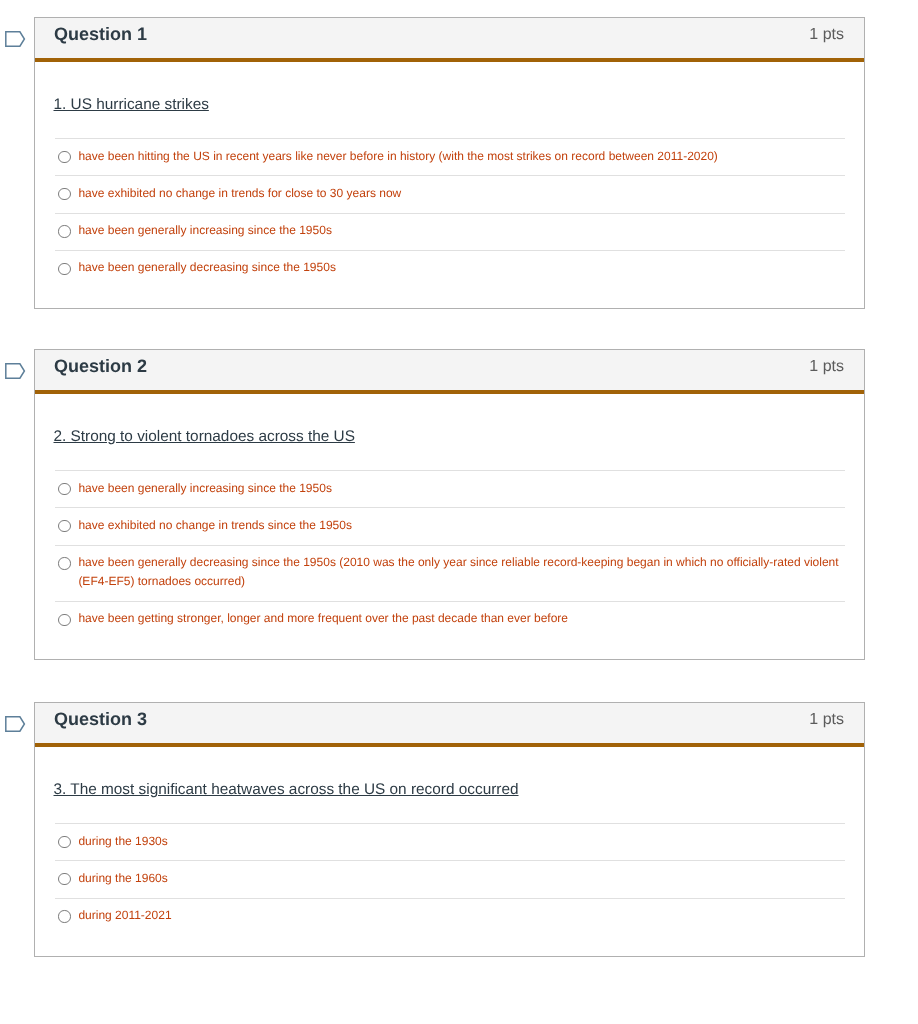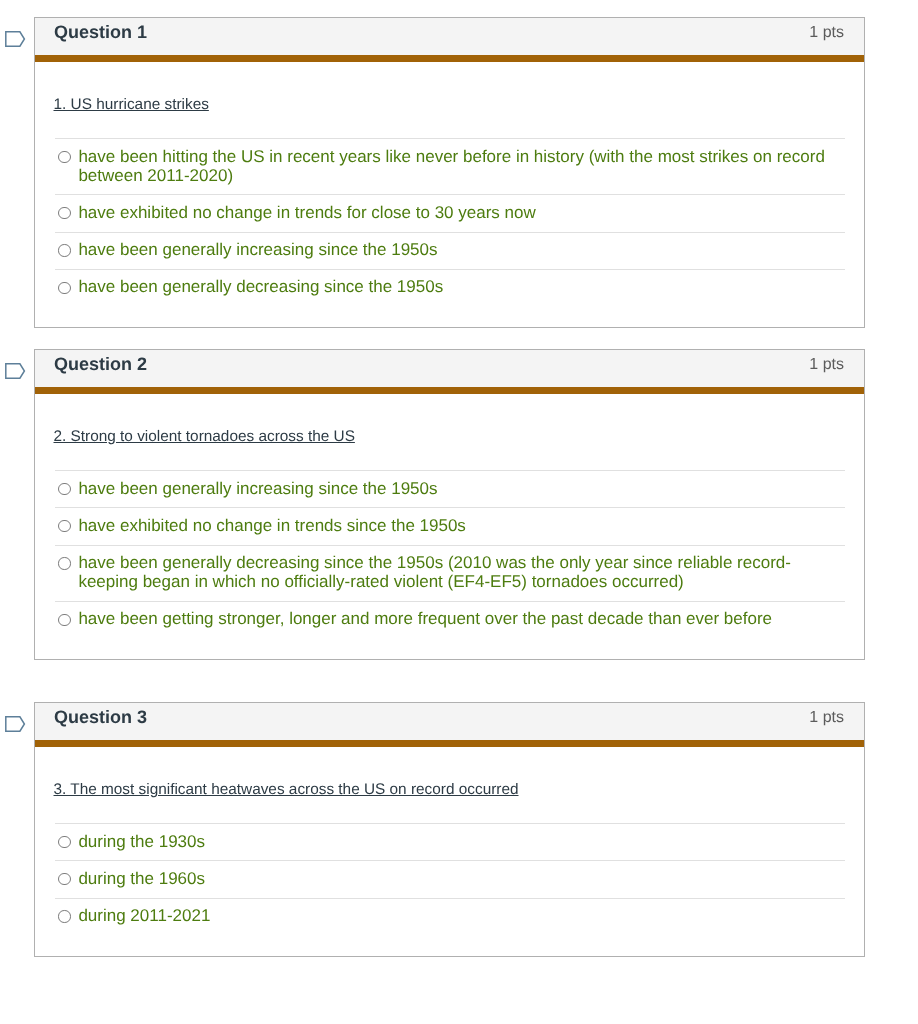--- a/index.html
+++ b/index.html
@@ -29,21 +29,21 @@
     position: absolute;
     left: 34px;
     width: 831px;
     border: 1px solid #b0b0b0;
     background: #ffffff;
     box-sizing: border-box;
   }
   .qheader {
     height: 44px;
     background: #f4f4f4;
-    border-bottom: 7px solid #a16207;
+    border-bottom: 4px solid #a16207;
     display: flex;
     align-items: center;
     justify-content: space-between;
     padding: 0 20px 12px 20px;
     box-sizing: border-box;
   }
   .qname {
     font-size: 18px;
     font-weight: bold;
     color: #2d3b45;
@@ -82,22 +82,22 @@
     width: 12.3px;
     height: 12.3px;
     border: 1px solid #7d7d7d;
     border-radius: 50%;
     margin-top: 4.2px;
     margin-right: 7.7px;
     background: #fff;
     box-sizing: border-box;
   }
   .answer .atext {
-    font-size: 17px;
-    color: #4d7c0f;
+    font-size: 12px;
+    color: #c2410c;
     line-height: 19px;
   }
 </style>
 </head>
 <body>
 
 <div class="page">
 
   <div class="question-block" style="top:17px">
     <span class="flag-icon">

